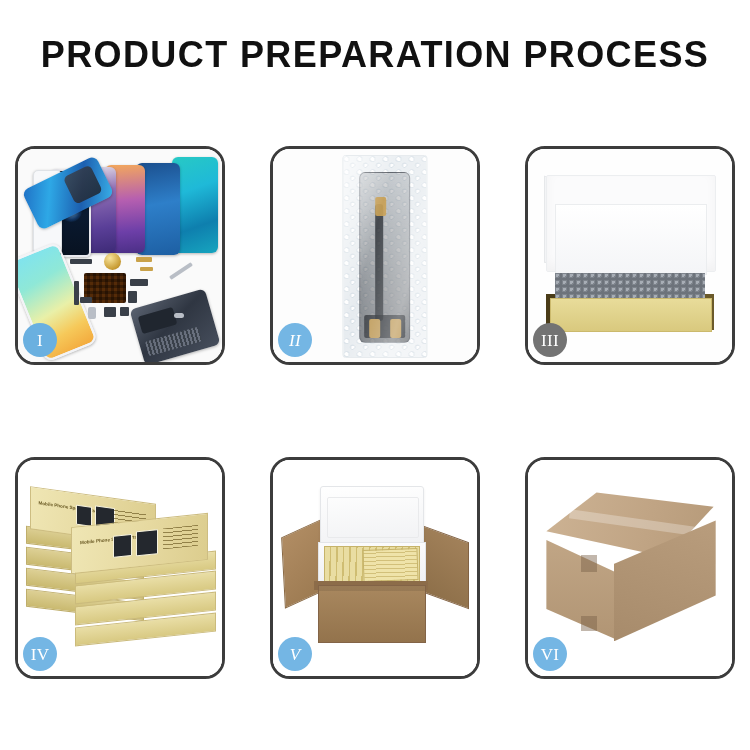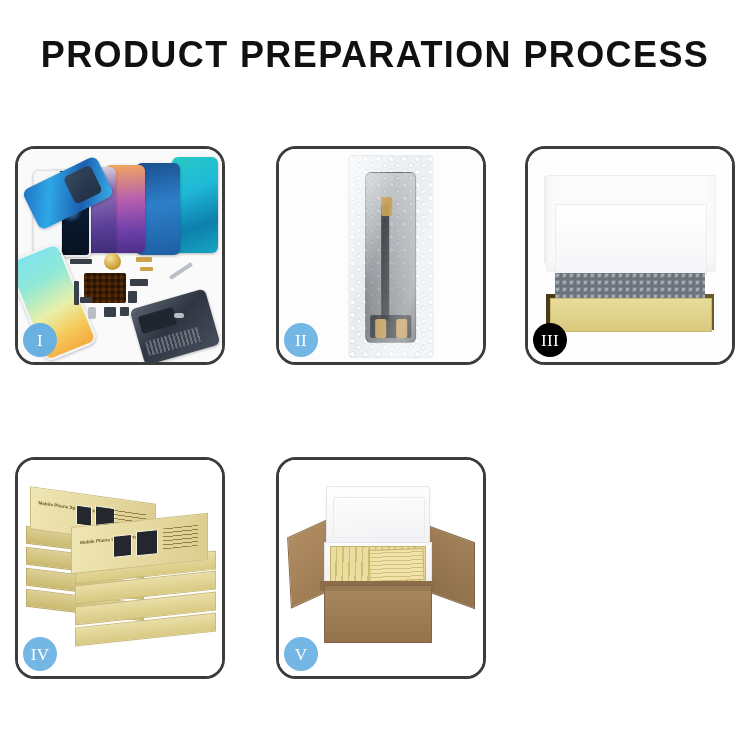--- a/index.html
+++ b/index.html
@@ -10,26 +10,26 @@
   #header{position:absolute;left:0;top:36px;width:750px;text-align:center;}
   #title{font-family:"Liberation Sans",sans-serif;font-size:36px;font-weight:700;letter-spacing:1.4px;color:#111111;line-height:1.05;white-space:nowrap;}
   #subtitle{margin-top:9px;font-family:"Liberation Sans",sans-serif;font-size:14.6px;font-weight:400;color:#141414;letter-spacing:.15px;white-space:nowrap;}
 
   
   #grid{position:absolute;left:15px;top:146px;width:720px;height:533px;}
   .panel{position:absolute;width:210px;height:219px;border:3px solid #3c3c3c;border-radius:20px;background:#ffffff;box-sizing:border-box;overflow:hidden;}
   .panel.r1{top:0;}
   .panel.r2{top:311px;height:222px;}
   .panel.c1{left:0;}
-  .panel.c2{left:261px;}
+  .panel.c2{left:255px;font-style:italic;}
   .panel.c3{left:510px;}
   .photo{position:absolute;left:0;top:0;right:0;bottom:0;background:#fcfcfc;}
 
   .badge{position:absolute;left:5px;bottom:5px;width:34px;height:34px;border-radius:50%;
-         background:#000000;color:#ffffff;display:flex;align-items:center;justify-content:center;
+         background:#737373;color:#ffffff;display:flex;align-items:center;justify-content:center;
          font-family:"Liberation Serif",serif;font-size:17px;line-height:1;letter-spacing:.3px;z-index:40;}
   .badge.soft{background:#6ab0e0;}
   .badge.pale{background:#74b6e4;}
 
   
   .p1 .bg{position:absolute;inset:0;background:#fafafa;}
   .ph{position:absolute;border-radius:5px;box-shadow:0 1px 3px rgba(0,0,0,.28);}
   .ph-far{width:46px;height:96px;right:4px;top:8px;border-radius:6px;
         background:linear-gradient(160deg,#27c9c4 0%,#1fb9d8 35%,#0e7fae 70%,#17a5bf 100%);}
   .ph-far2{width:44px;height:92px;right:42px;top:14px;border-radius:6px;
@@ -259,15 +259,29 @@
         <div class="inner-boxes"></div>
         <div class="inner-boxes2"></div>
         <div class="carton-rim"></div>
         <div class="carton-front"></div>
       </div>
       <div class="badge pale">
         <span>V</span>
       </div>
     </div>
 
+    <div class="panel r2 c3 p6">
+      <div class="photo">
+        <div class="bg"></div>
+        <div class="bx-top"></div>
+        <div class="bx-seam"></div>
+        <div class="bx-left"></div>
+        <div class="bx-right"></div>
+        <div class="tape" style="left:26%;top:44%;width:8%;height:8%;"></div>
+        <div class="tape" style="left:26%;top:72%;width:8%;height:7%;"></div>
+      </div>
+      <div class="badge pale">
+        <span>VI</span>
+      </div>
+    </div>
 
   </div>
 </div>
 
 </body></html>

